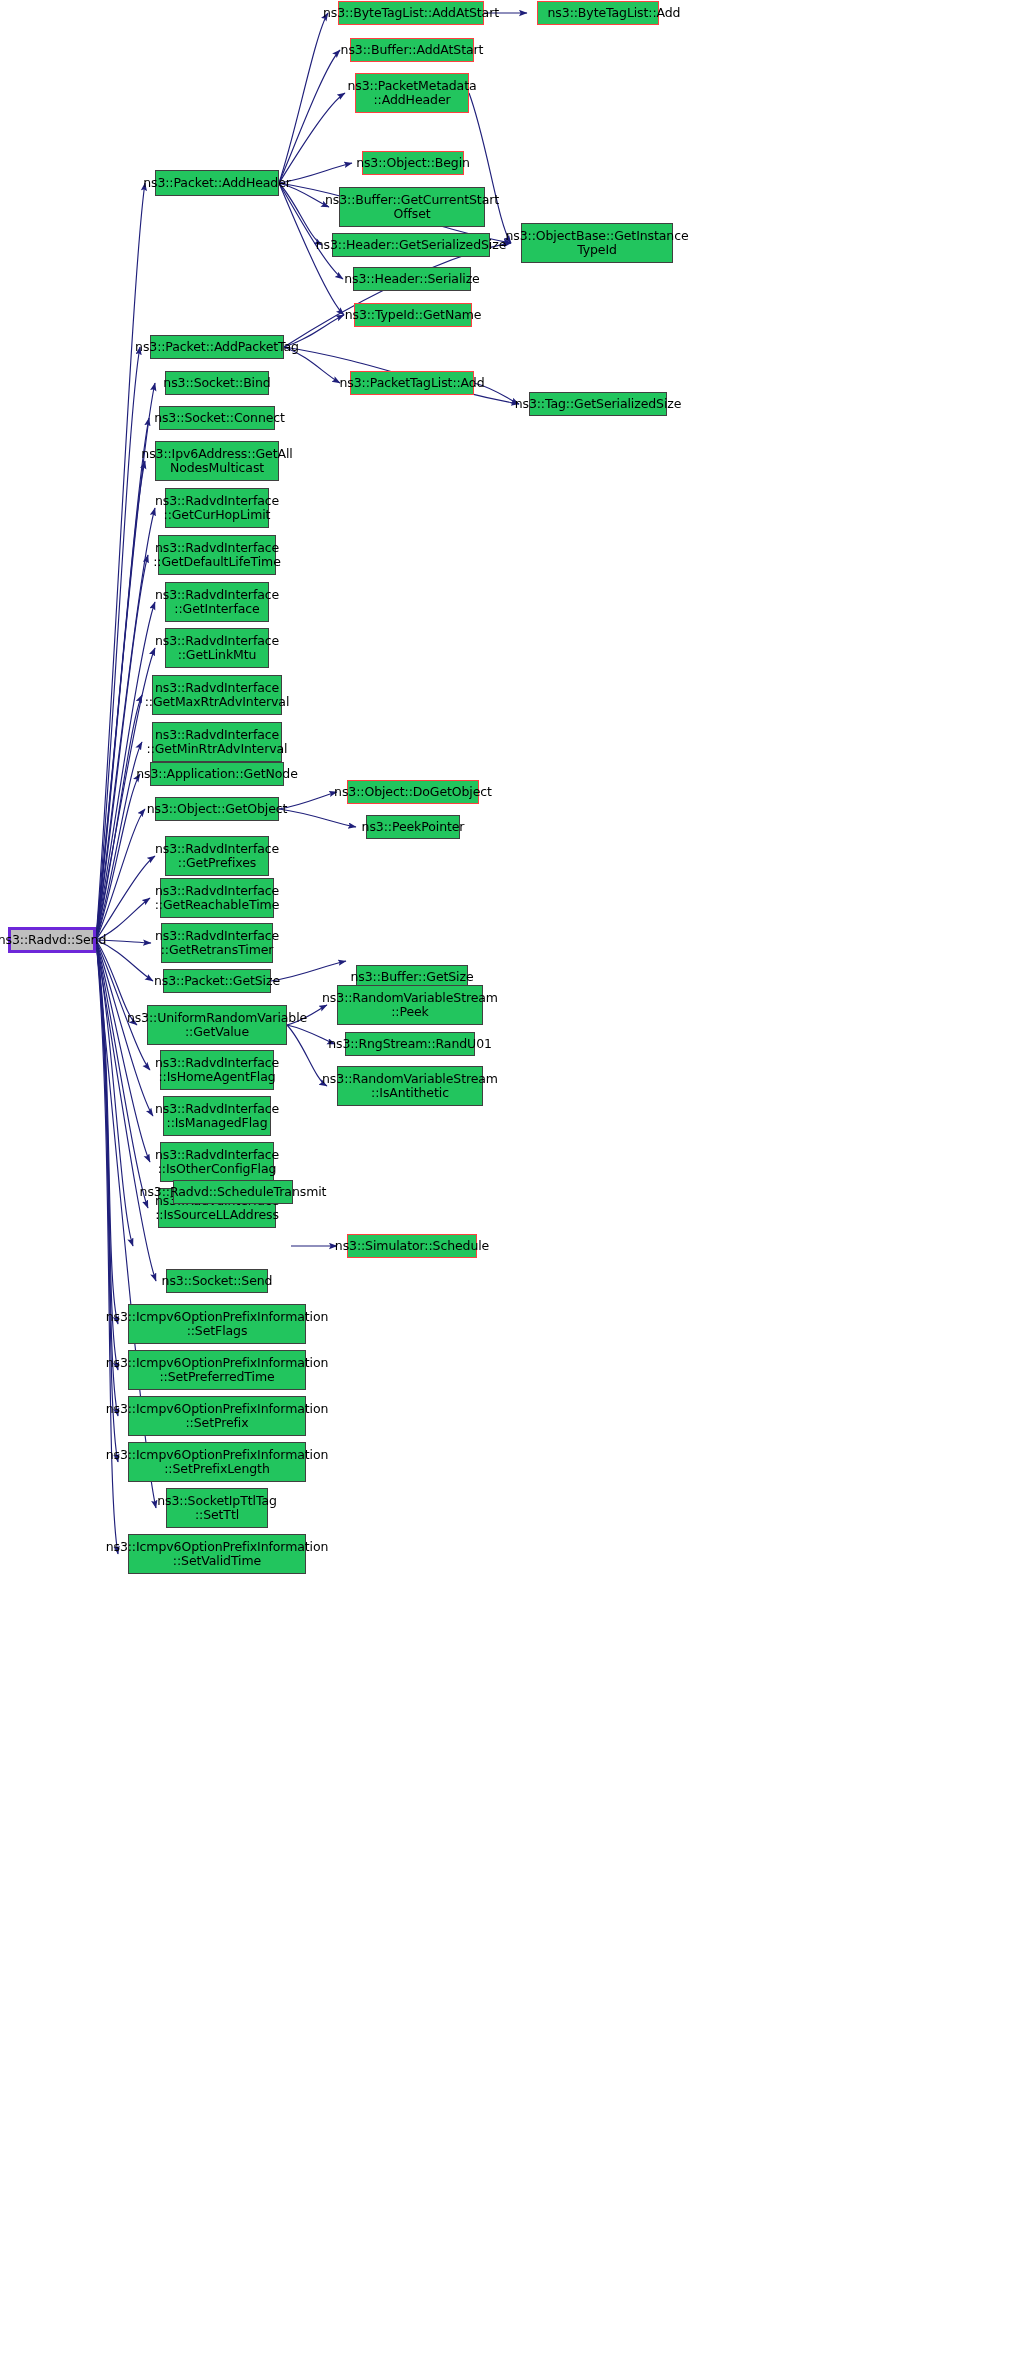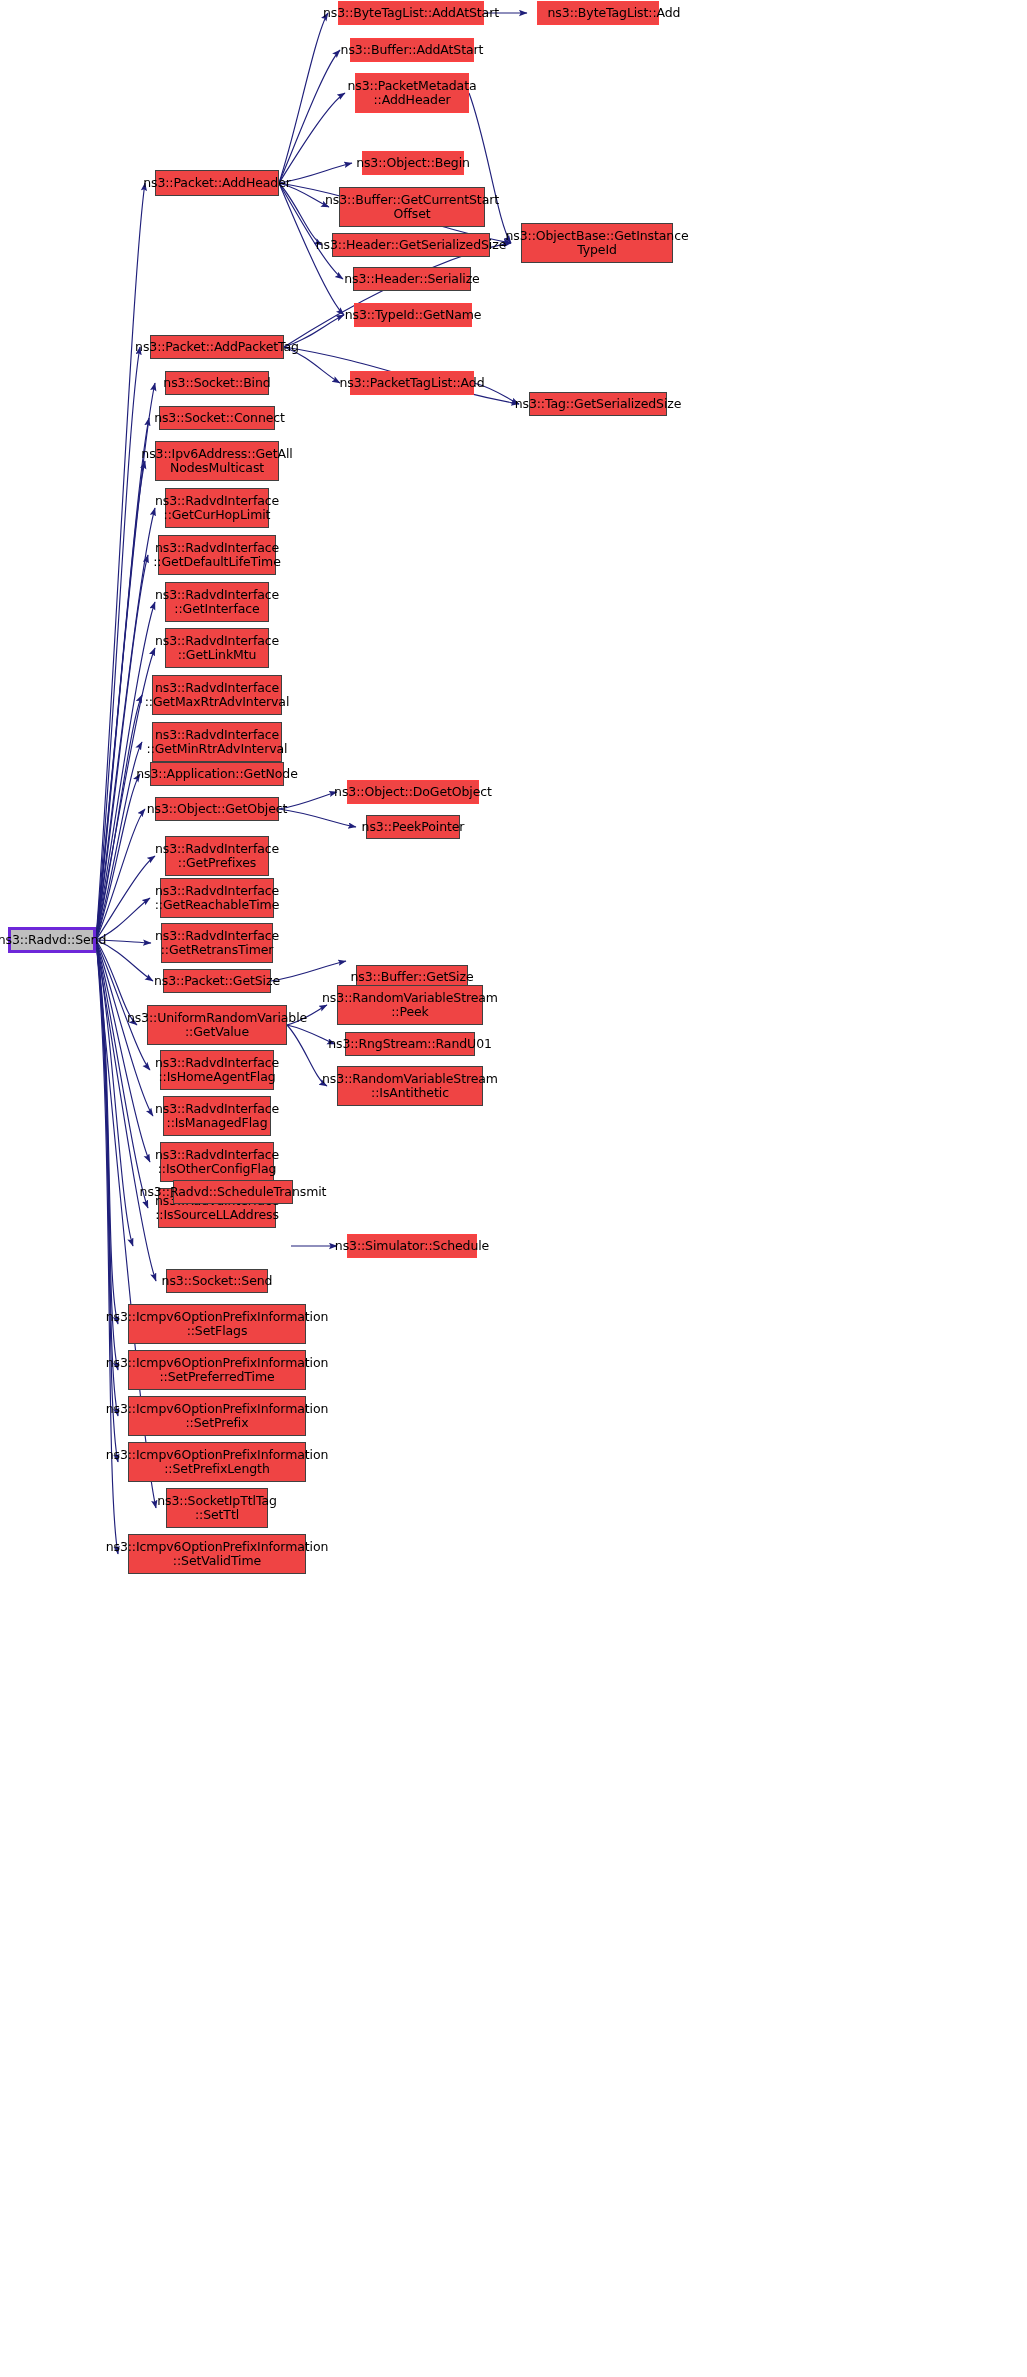--- a/index.html
+++ b/index.html
@@ -12,21 +12,21 @@
     overflow:hidden;
   }
   #edges{position:absolute;left:0;top:0;width:1027px;height:2377px;}
   .node{
     position:absolute;
     box-sizing:border-box;
     display:flex;
     align-items:center;
     justify-content:center;
     text-align:center;
-    background:#ef4444;
+    background:#22c55e;
     border:1px solid #404040;
     color:#000000;
     font-size:12.5px;
     line-height:14.5px;
     letter-spacing:-0.1px;
     white-space:pre-line;
     padding:0 3px;
     z-index:5;
   }
   .node.red{border:1px solid #ff4040;}

